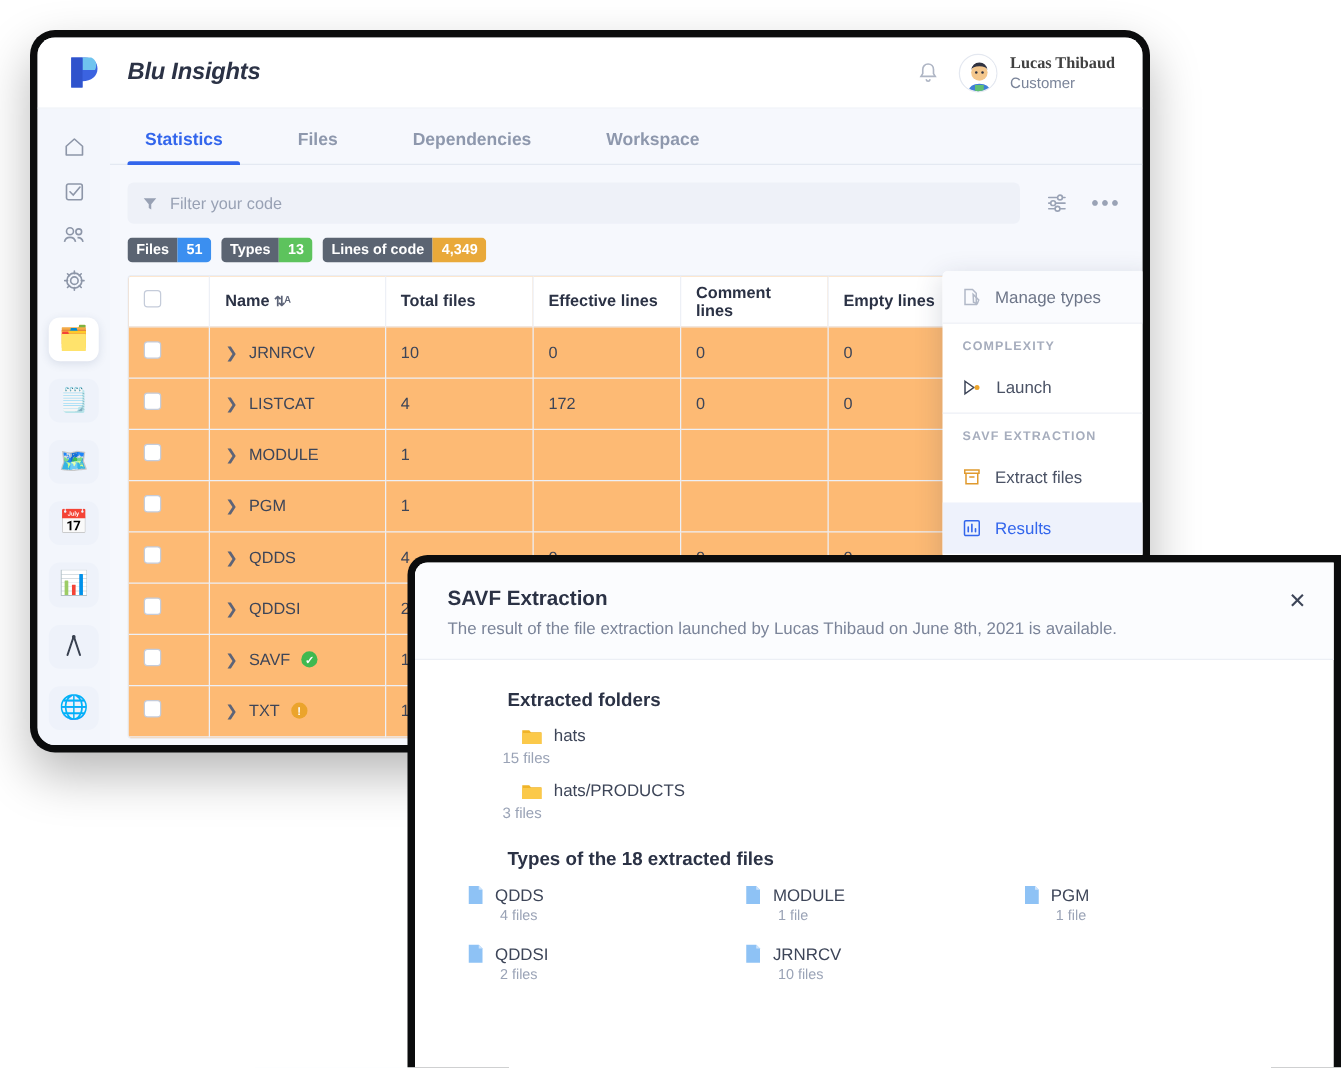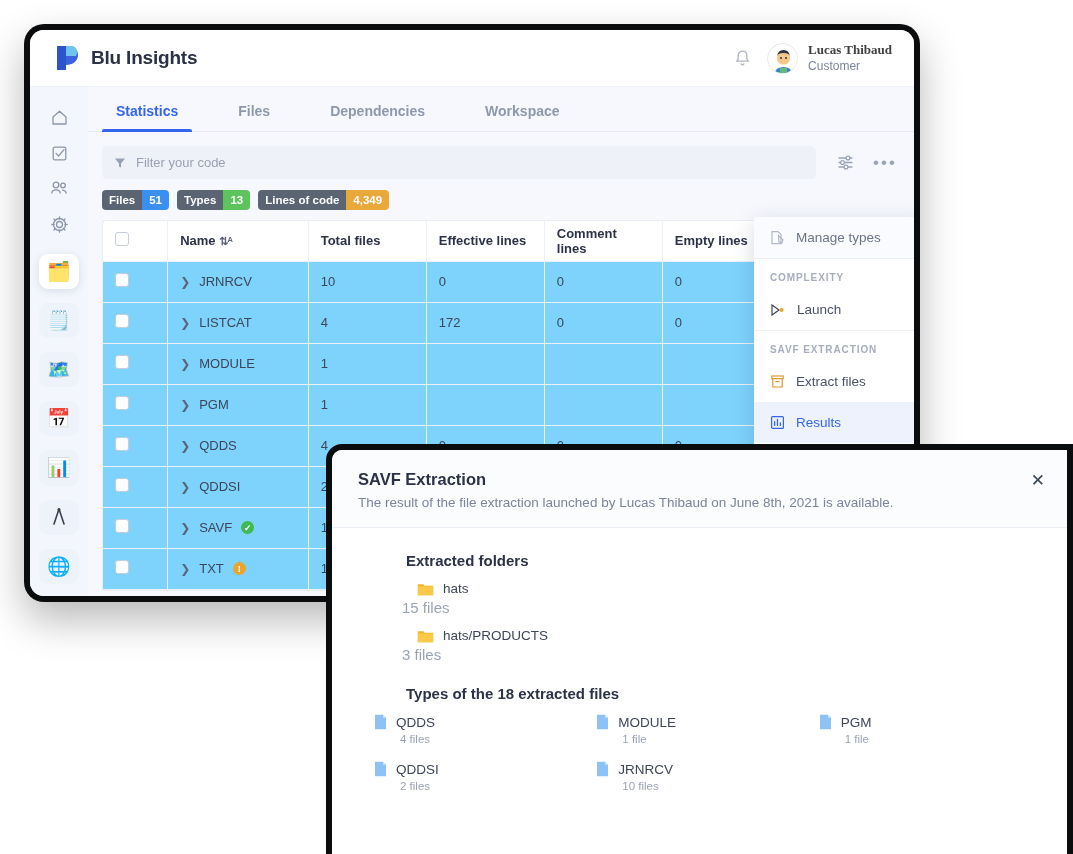--- a/index.html
+++ b/index.html
@@ -28,21 +28,21 @@
     position: relative;
   }
 
   
   .app-header {
     height: 57px; background: #ffffff;
     display: flex; align-items: center;
     padding: 0 22px 0 24px;
     border-bottom: 1px solid #eef1f7;
   }
-  .brand { display: flex; align-items: center; gap: 11px; }
+  .brand { display: flex; align-items: center; gap: 22px; font-style: italic; }
   .brand-logo { width: 26px; height: 28px; display:block; }
   .brand-name {
     font-size: 19px; font-weight: bold; color: #2b3245; letter-spacing: -.2px;
   }
   .header-right { margin-left: auto; display: flex; align-items: center; gap: 16px; }
   .bell { width: 17px; height: 19px; display:block; }
   .user-block { display: flex; align-items: center; gap: 10px; }
   .avatar {
     width: 31px; height: 31px; border-radius: 50%;
     background: #ffffff; border: 1px solid #e4e8f0;
@@ -111,21 +111,21 @@
   }
   .dots { letter-spacing: 2px; color: #9aa3b6; font-size: 17px; line-height: 1; }
 
   .badges { display: flex; gap: 8px; padding: 11px 14px 10px 14px; }
   .badge { display: flex; border-radius: 4px; overflow: hidden; font-size: 11.5px; font-weight: bold; }
   .badge .k { background: #5b6472; color: #fff; padding: 4px 7px; }
   .badge .v { color: #fff; padding: 4px 7px; }
 
   
   .table-wrap {
-    margin: 0 14px; background: #7dd3fc;
+    margin: 0 14px; background: #fdba74;
     border: 1px solid #e9edf4; border-radius: 3px;
     overflow: hidden;
   }
   table { width: 100%; border-collapse: collapse; table-layout: fixed; }
   th, td {
     border-right: 1px solid #edf0f6; border-bottom: 1px solid #edf0f6;
     font-size: 13px; height: 41px; padding: 0 12px;
   }
   th {
     color: #2b3245; font-weight: bold; text-align: left;
@@ -195,21 +195,21 @@
   .modal-close {
     position: absolute; right: 22px; top: 22px;
     font-size: 17px; color: #3d4558; cursor: pointer; line-height: 1;
   }
   .modal-body { padding: 24px 26px 0 26px; }
   .sec-title { font-size: 15px; color: #2b3245; font-weight: 600; margin-bottom: 12px; margin-left: 48px; }
   .sec-title b { font-weight: bold; }
   .folder-row { margin-left: 16px; margin-bottom: 12px; }
   .folder-line { display: flex; align-items: center; gap: 9px; padding-left: 43px; }
   .folder-name { font-size: 13.5px; color: #3d4558; }
-  .folder-count { font-size: 15px; color: #9aa3b6; margin-left: 28px; margin-top: 3px; }
+  .folder-count { font-size: 12px; color: #9aa3b6; margin-left: 28px; margin-top: 3px; }
   .types-grid {
     display: grid; grid-template-columns: 1fr 1fr 1fr;
     row-gap: 16px; margin-left: 16px; margin-top: 2px;
   }
   .type-line { display: flex; align-items: center; gap: 9px; }
   .type-name { font-size: 13.5px; color: #3d4558; }
   .type-count { font-size: 11.5px; color: #9aa3b6; margin-left: 26px; margin-top: 3px; }
   .file-ico { width: 13px; height: 16px; display:block; }
   .folder-ico { width: 17px; height: 14px; display:block; }
 </style>

